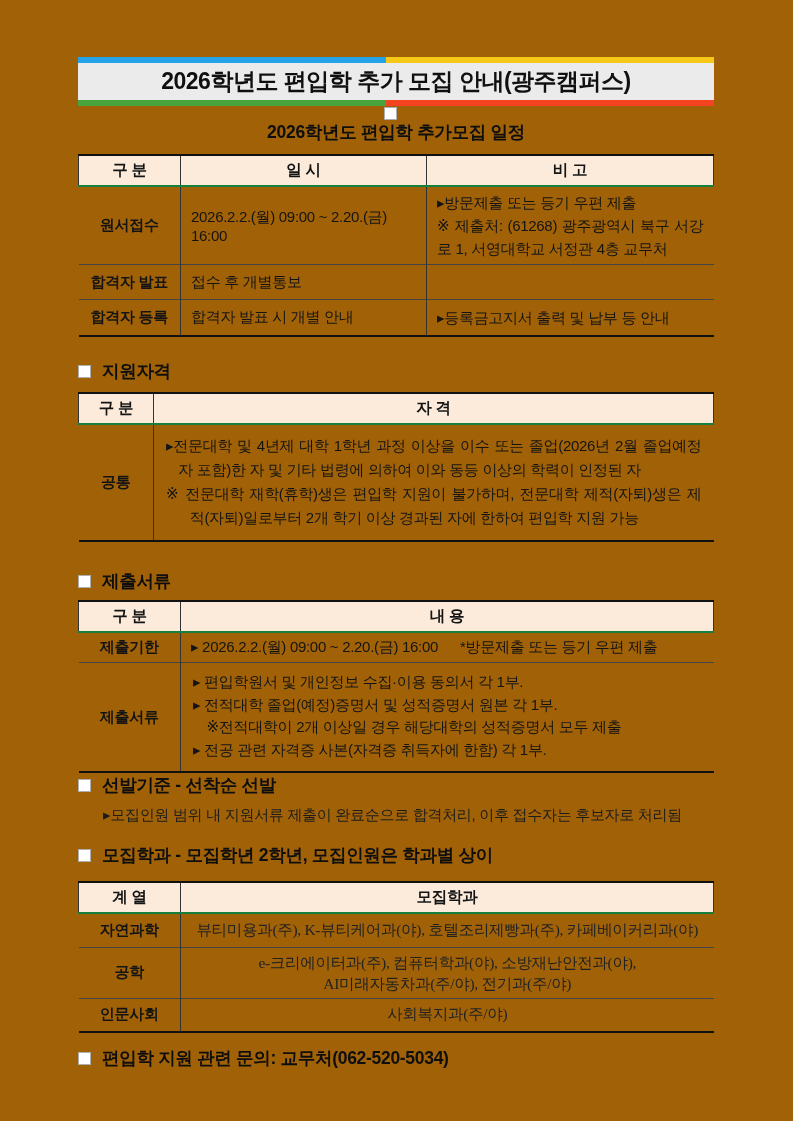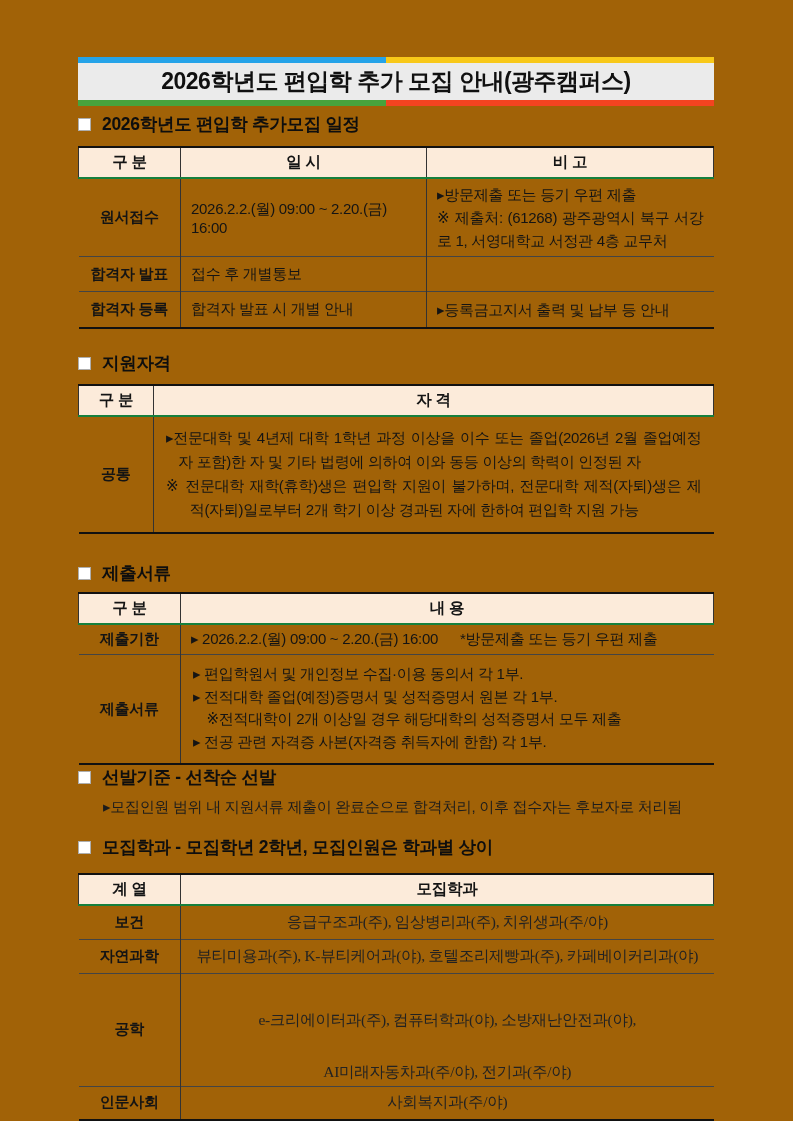--- a/index.html
+++ b/index.html
@@ -37,21 +37,21 @@
   .sec-head {
     display: flex; align-items: center;
     font-size: 17.5px; font-weight: 800; color: #0e0e0e;
     letter-spacing: -0.3px;
   }
   .chk {
     width: 13px; height: 13px; flex: none;
     border: 1.6px solid #aeaeae; background: #fff;
     margin-right: 11px; margin-top: 1px;
   }
-  .h-schedule   { margin-top: 6px; }
+  .h-schedule   { margin-top: 0; flex-direction: column; }
   .h-qual       { margin-top: 22px; }
   .h-docs       { margin-top: 27px; }
   .h-select     { }
   .h-depts      { margin-top: 18px; }
   .h-contact    { margin-top: 13px; }
 
   .bullet-line {
     margin-top: 9px; margin-left: 25px;
     font-size: 15px; color: #1c1c1c; letter-spacing: -0.3px;
   }
@@ -99,21 +99,21 @@
   .t-docs .docs-cell { padding: 8px 10px 10px 12px; }
   .docs-cell div { line-height: 22.5px; }
   .docs-cell .indent { padding-left: 0.9em; }
 
   .t-depts td { height: 34px; text-align: center; }
   .t-depts td.val {
     font-family: "Liberation Serif", "DejaVu Serif", serif;
     font-weight: 400; color: #222; font-size: 15.5px;
   }
   .t-depts tr.two-line td { height: 45px; }
-  .t-depts .two-line .val div { line-height: 21px; margin-top: 31px; }
+  .t-depts .two-line .val div { line-height: 21px; }
 </style>
 </head>
 <body>
 
 <div class="page">
 
   <div class="banner">
     <div class="stripe stripe-top">
       <span class="seg-left"></span>
       <span class="seg-right"></span>
@@ -250,24 +250,20 @@
         <col>
       </colgroup>
     <thead>
       <tr>
         <th>계 열</th>
         <th>모집학과</th>
       </tr>
     </thead>
     <tbody>
       <tr>
-        <td class="label">보건</td>
-        <td class="val">응급구조과(주), 임상병리과(주), 치위생과(주/야)</td>
-      </tr>
-      <tr>
         <td class="label">자연과학</td>
         <td class="val">뷰티미용과(주), K-뷰티케어과(야), 호텔조리제빵과(주), 카페베이커리과(야)</td>
       </tr>
       <tr class="two-line">
         <td class="label">공학</td>
         <td class="val">
           <div>e-크리에이터과(주), 컴퓨터학과(야), 소방재난안전과(야),</div>
           <div>AI미래자동차과(주/야), 전기과(주/야)</div>
         </td>
       </tr>

